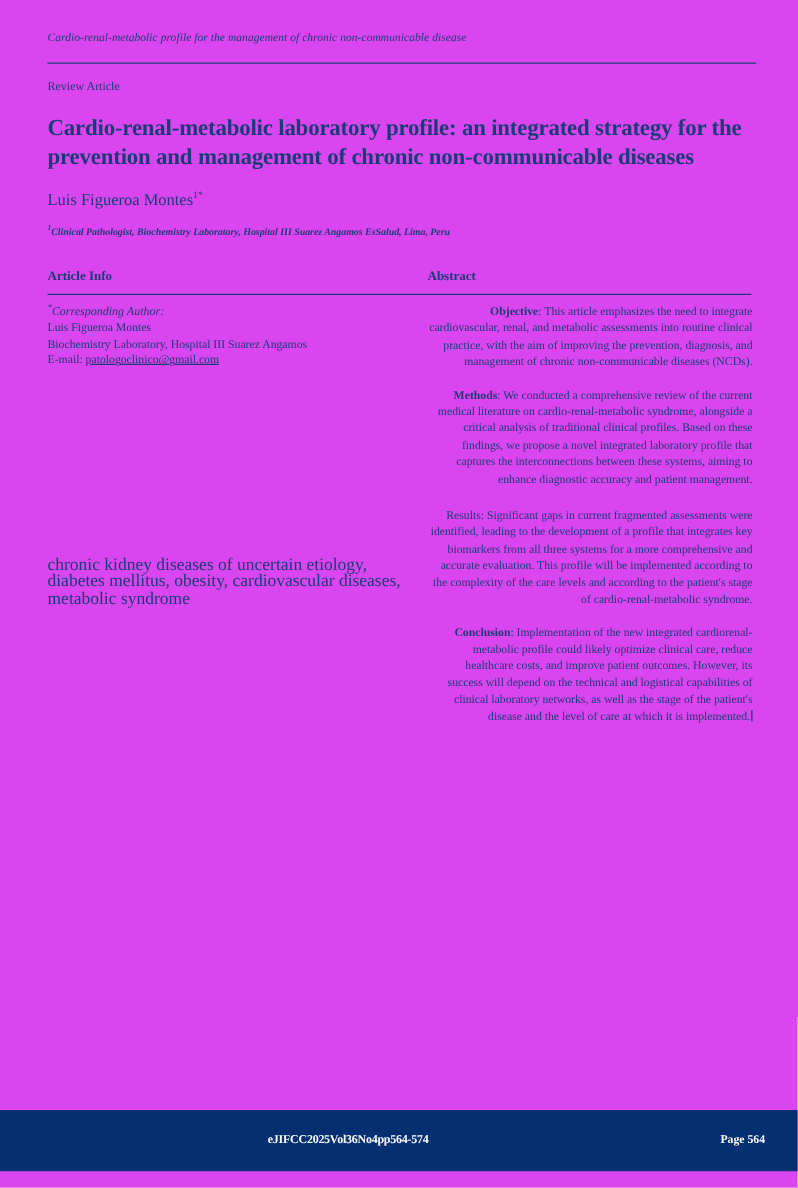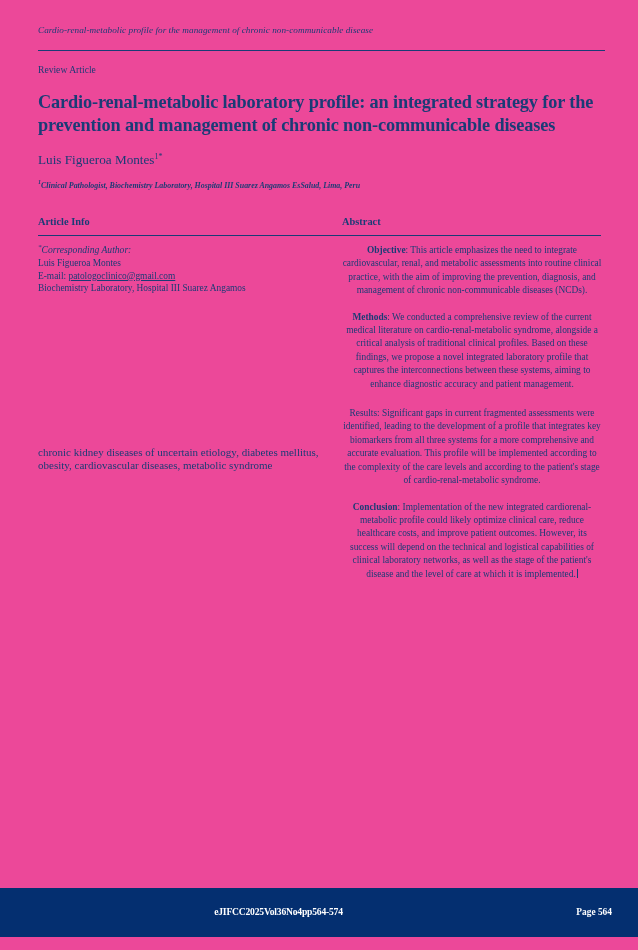--- a/index.html
+++ b/index.html
@@ -15,21 +15,21 @@
     overflow: hidden;
     font-family: "Liberation Serif", "DejaVu Serif", serif;
     color: #1b3b76;
   }
 
   .page {
     position: absolute;
     left: 0; top: 0;
     width: 638px;
     height: 950px;
-    background: #ec4899;
+    background: #d946ef;
   }
 
   
   .running-head {
     position: absolute;
     left: 38px;
     top: 24px;
     width: 568px;
     font-style: italic;
     font-size: 9.2px;
@@ -165,38 +165,38 @@
     width: 292px;
   }
   .keywords-title {
     font-size: 11.6px;
     font-weight: bold;
     line-height: 15px;
     color: #1b3b76;
     margin-bottom: 3px;
   }
   .keywords-text {
-    font-size: 11px;
+    font-size: 14px;
     line-height: 13.4px;
     color: #1b3b76;
   }
 
   
   .col-right {
     position: absolute;
     left: 342px;
     top: 244px;
     width: 260px;
   }
   .abs-para {
     font-size: 9.4px;
     line-height: 13.4px;
     color: #1b3b76;
     margin: 0 0 13px 0;
-    text-align: center;
+    text-align: right;
   }
   .abs-para.tight { margin-bottom: 16px; }
   .abs-label { font-weight: bold; }
 
   .caret {
     display: inline-block;
     width: 1px;
     height: 9px;
     background: #1b3b76;
     vertical-align: -1px;
@@ -256,24 +256,24 @@
 
   <div class="head-article-info">Article Info</div>
   <div class="head-abstract">Abstract</div>
   <div class="rule-section"></div>
 
   <div class="col-left">
     <div class="corresponding-label">
       <sup>*</sup><span>Corresponding Author:</span>
     </div>
     <div class="corr-line">Luis Figueroa Montes</div>
+    <div class="corr-line">Biochemistry Laboratory, Hospital III Suarez Angamos</div>
     <div class="corr-line">
       <span>E-mail: </span><span class="email-link">patologoclinico@gmail.com</span>
     </div>
-    <div class="corr-line">Biochemistry Laboratory, Hospital III Suarez Angamos</div>
   </div>
 
   <div class="keywords-block">
     <div class="keywords-text">chronic kidney diseases of uncertain etiology, diabetes mellitus, obesity, cardiovascular diseases, metabolic syndrome</div>
   </div>
 
   <div class="col-right">
 
     <p class="abs-para">
       <span class="abs-label">Objective</span><span>: This article emphasizes the need to integrate cardiovascular, renal, and metabolic assessments into routine clinical practice, with the aim of improving the prevention, diagnosis, and management of chronic non-communicable diseases (NCDs).</span>

